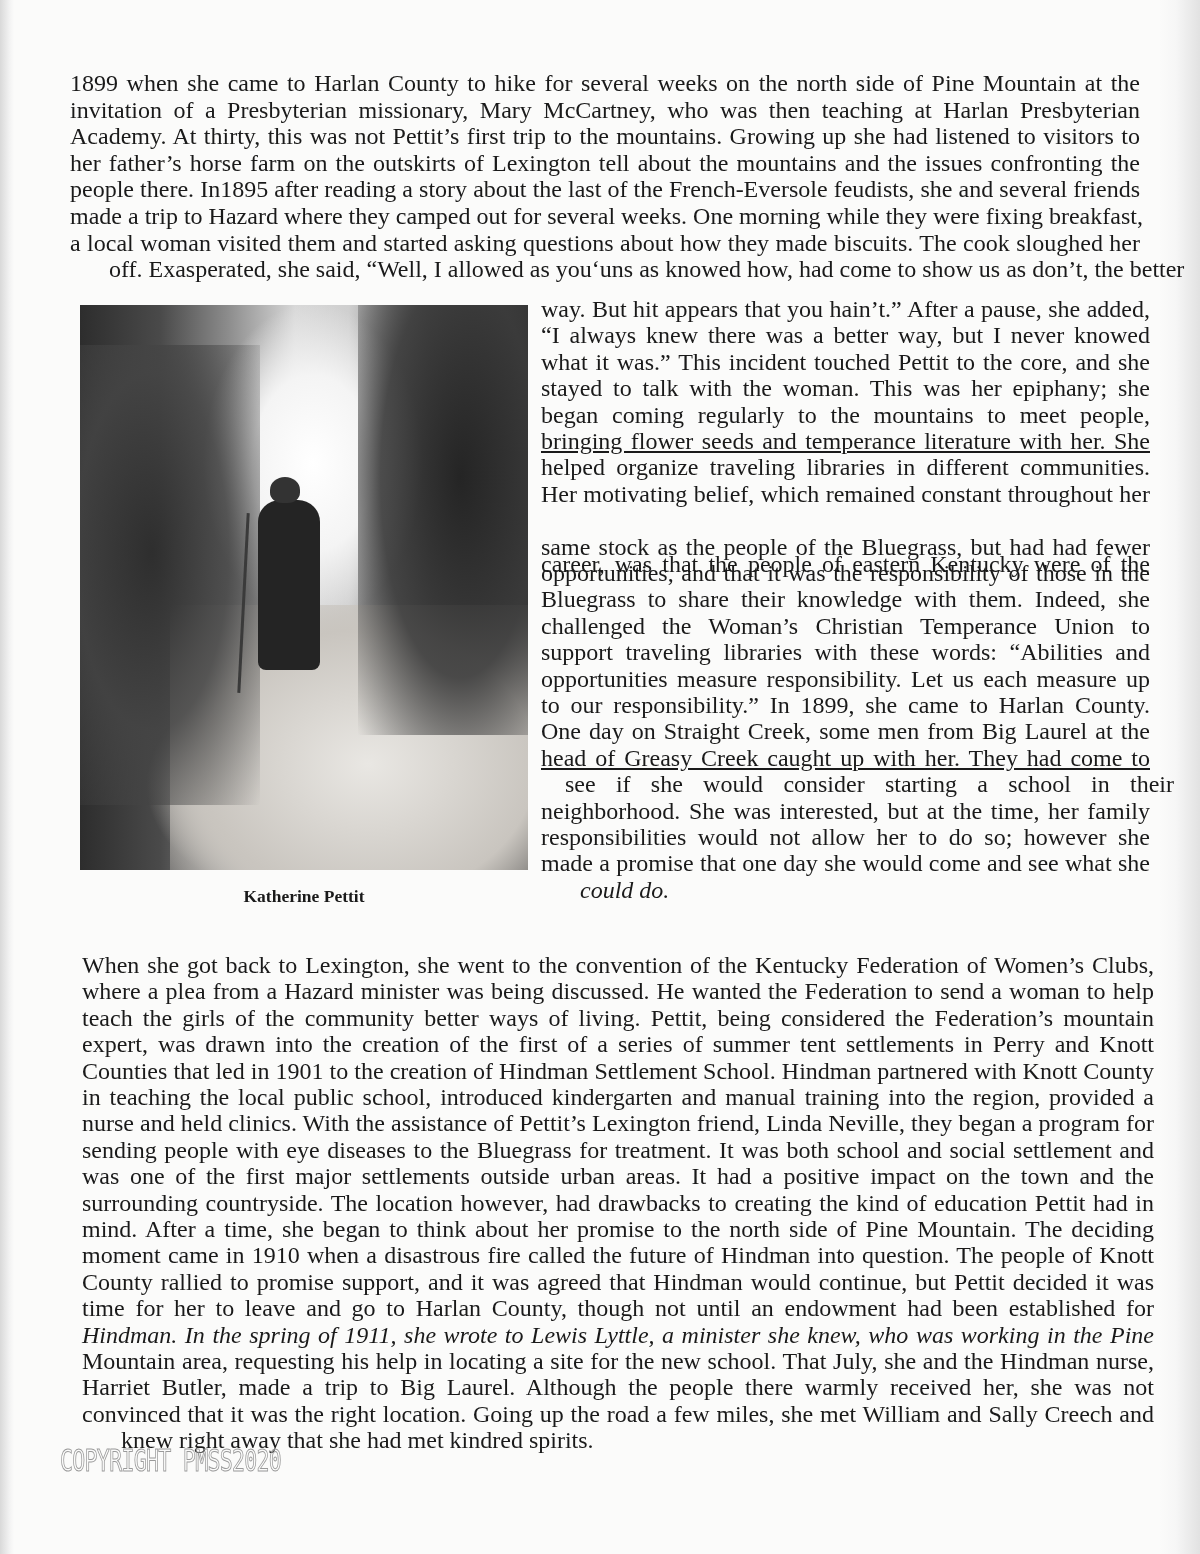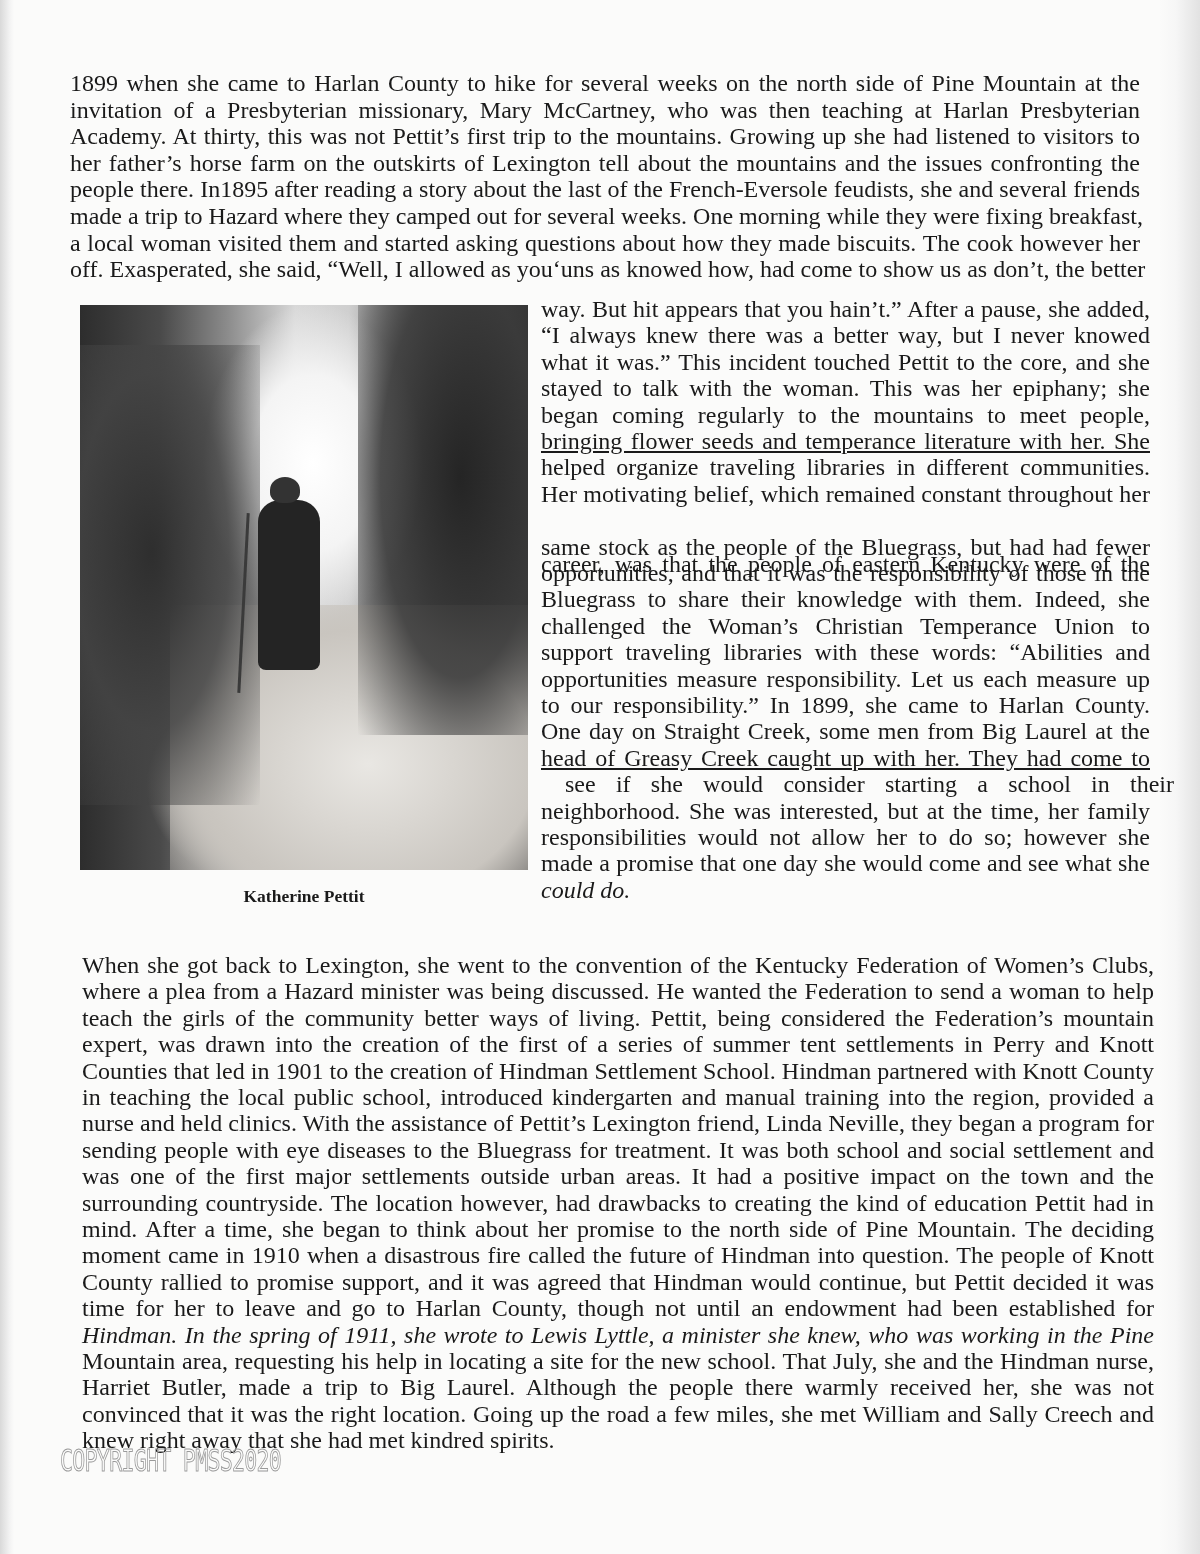--- a/index.html
+++ b/index.html
@@ -18,21 +18,21 @@
     background: linear-gradient(to left, #e2e2e2, #f6f6f6 60%, rgba(251,251,250,0));
   }
   .text-line {
     position: absolute;
     font-size: 24px;
     line-height: 26px;
     white-space: nowrap;
     text-align: justify;
     text-align-last: justify;
   }
-  .text-line.last { text-align-last: left; }
+  .text-line.last { text-align-last: left; margin-left: 39px; }
   .full { left: 70px; width: 1070px; }
   .full2 { left: 82px; width: 1072px; }
   .right-col { left: 541px; width: 609px; }
 
   .photo {
     position: absolute; left: 80px; top: 305px; width: 448px; height: 565px;
     overflow: hidden;
     background:
       radial-gradient(ellipse 110px 160px at 52% 28%, #ffffff 0%, #f4f4f4 55%, rgba(240,240,240,0) 100%),
       radial-gradient(ellipse 180px 120px at 55% 85%, #e8e6e2 0%, #cfcbc5 60%, rgba(200,195,190,0) 100%),
@@ -83,21 +83,21 @@
 <div class="page-edge"></div>
 <div class="page-edge-right"></div>
 
 <div id="intro">
     <div class="text-line full" style="top: 70px;">1899 when she came to Harlan County to hike for several weeks on the north side of Pine Mountain at the</div>
     <div class="text-line full" style="top: 96.6px;">invitation of a Presbyterian missionary, Mary McCartney, who was then teaching at Harlan Presbyterian</div>
     <div class="text-line full" style="top: 123.2px;">Academy.  At thirty, this was not Pettit’s first trip to the mountains. Growing up she had listened to visitors to</div>
     <div class="text-line full" style="top: 149.8px;">her father’s horse farm on the outskirts of Lexington tell about the mountains and the issues confronting the</div>
     <div class="text-line full" style="top: 176.4px;">people there. In1895 after reading a story about the last of the French-Eversole feudists, she and several friends</div>
     <div class="text-line full" style="top: 203px;">made a trip to Hazard where they camped out for several weeks.  One morning while they were fixing breakfast,</div>
-    <div class="text-line full" style="top: 229.6px;">a local woman visited them and started asking questions about how they made biscuits. The cook however her</div>
+    <div class="text-line full" style="top: 229.6px;">a local woman visited them and started asking questions about how they made biscuits. The cook sloughed her</div>
     <div class="text-line full last" style="top: 256.2px;">off. Exasperated, she said, “Well, I allowed as you‘uns as knowed how, had come to show us as don’t, the better</div>
   </div>
 
 <div class="photo" title="Black and white photograph of a woman with a walking stick on a wooded dirt path">
   <div class="path"></div>
   <div class="foliage-left"></div>
   <div class="foliage-right"></div>
   <div class="figure-staff"></div>
   <div class="figure-body"></div>
   <div class="figure-head"></div>

